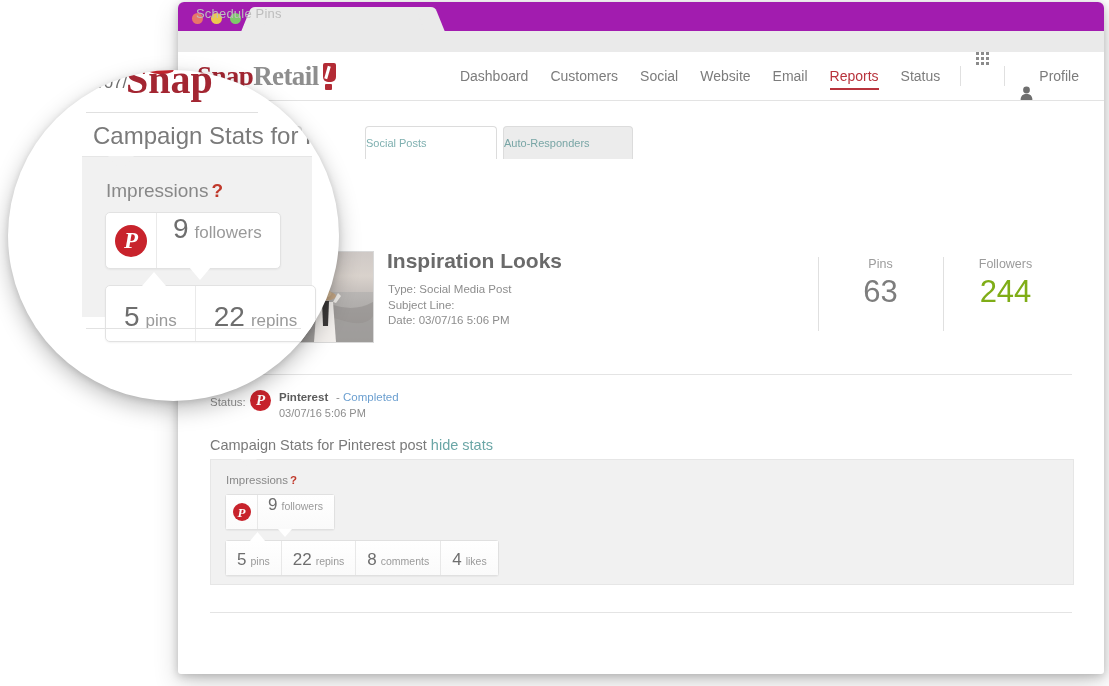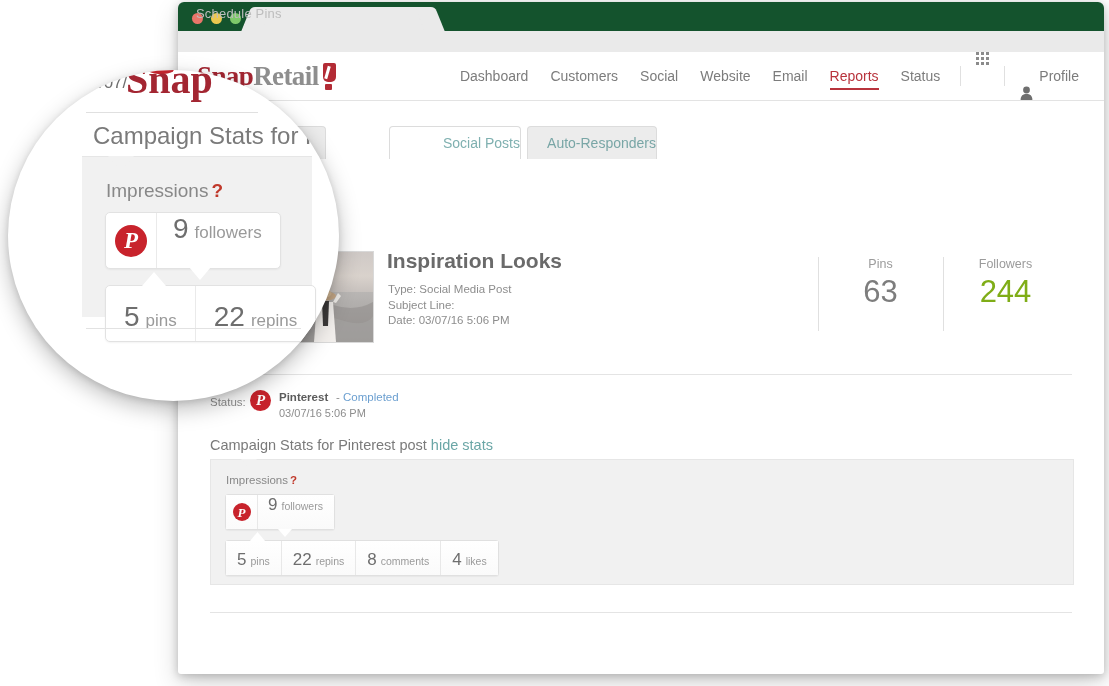--- a/index.html
+++ b/index.html
@@ -16,21 +16,21 @@
   
   .browser{
     position:absolute;left:178px;top:2px;width:926px;height:672px;
     background:#ffffff;
     border-radius:6px 6px 3px 3px;
     box-shadow:0 2px 10px rgba(0,0,0,0.22), 0 10px 26px rgba(0,0,0,0.16);
     overflow:hidden;
   }
   .chrome-bar{
     position:absolute;left:0;top:0;width:100%;height:29px;
-    background:#14532d;
+    background:#a21caf;
     border-bottom:1px solid #cfcfcf;
   }
   .dots{position:absolute;left:14px;top:11px;display:flex;gap:8px;}
   .dot{width:11px;height:11px;border-radius:50%;}
   .dot.red{background:#e8766a;}
   .dot.yellow{background:#ecc84f;}
   .dot.green{background:#7ec96a;}
   .tab{
     position:absolute;left:80px;top:5px;width:170px;height:25px;
     background:#eaeaea;
@@ -103,24 +103,24 @@
   .profile-wrap{display:flex;align-items:flex-end;margin-left:6px;cursor:pointer;}
   .person-icon{width:13px;height:14px;margin-right:6px;}
 
   
   .tabs-row{
     position:absolute;left:32px;top:124px;width:862px;height:33px;
     border-bottom:1px solid #dcdcdc;
   }
   .subtab{
     position:absolute;top:0;height:32px;line-height:32px;
-    text-align:right;font-size:14px;color:#79a6a6;
+    text-align:left;font-size:11px;color:#79a6a6;
     border:1px solid #dcdcdc;border-bottom:none;
     border-radius:4px 4px 0 0;
-    background:#ececec;cursor:pointer;margin-left:24px;
+    background:#ececec;cursor:pointer;
   }
   .subtab.active{
     background:#ffffff;color:#7fb0b0;
     box-shadow:0 1px 0 0 #ffffff;
   }
   .subtab.t1{left:0;width:90px;}
   .subtab.t2{left:155px;width:130px;}
   .subtab.t3{left:293px;width:128px;}
 
   

